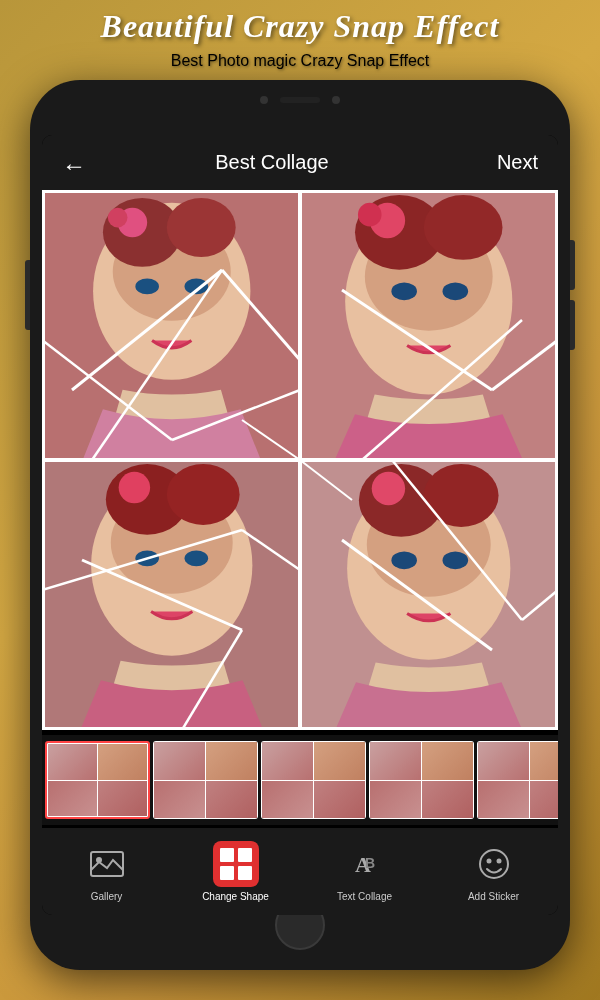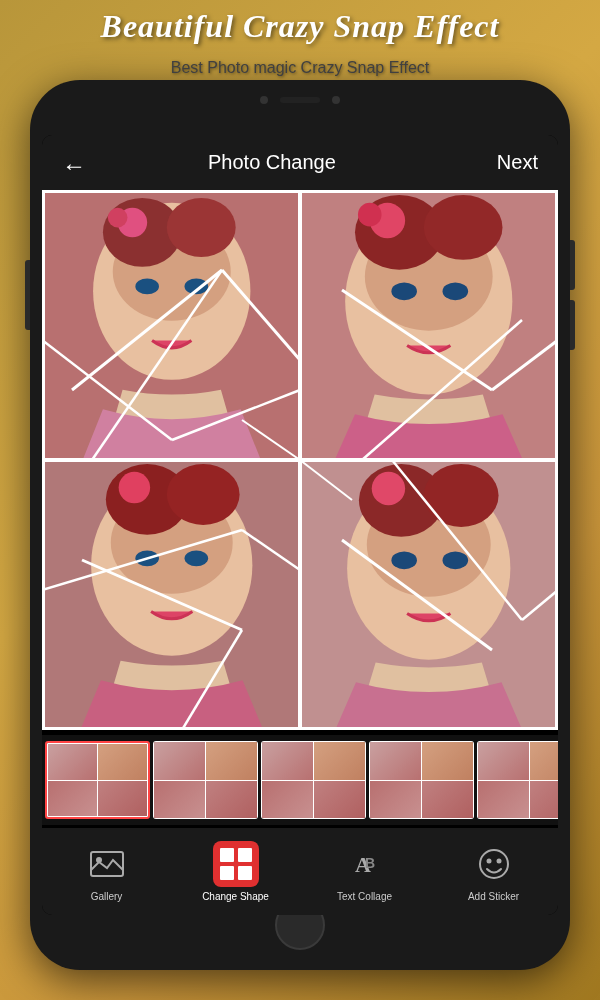--- a/index.html
+++ b/index.html
@@ -36,23 +36,23 @@
       font-weight: 900;
       color: white;
       text-shadow: 2px 2px 4px rgba(0,0,0,0.5);
       font-family: Georgia, serif;
       font-style: italic;
       letter-spacing: 1px;
     }
 
     .sub-title {
       font-size: 16px;
-      color: #404040;
+      color: #000000;
       text-shadow: 1px 1px 3px rgba(0,0,0,0.5);
-      margin-top: 14px;
+      margin-top: 7px;
     }
 
     
     .phone-frame {
       position: absolute;
       top: 80px;
       left: 30px;
       width: 540px;
       height: 890px;
       background: #1a1a1a;
@@ -331,21 +331,21 @@
   <div class="phone-top">
     <div class="phone-camera"></div>
     <div class="phone-speaker"></div>
     <div class="phone-camera"></div>
   </div>
 
   <div class="phone-screen">
 
     <div class="nav-bar">
       <div class="nav-back">←</div>
-      <div class="nav-title">Photo Change</div>
+      <div class="nav-title">Best Collage</div>
       <div class="nav-next">Next</div>
     </div>
 
     <div class="collage-area">
       <div class="collage-grid">
 
         <div class="collage-cell">
           <svg width="100%" height="100%" viewBox="0 0 260 270" preserveAspectRatio="xMidYMid slice">
 
             <rect width="260" height="270" fill="#b87070"></rect>

